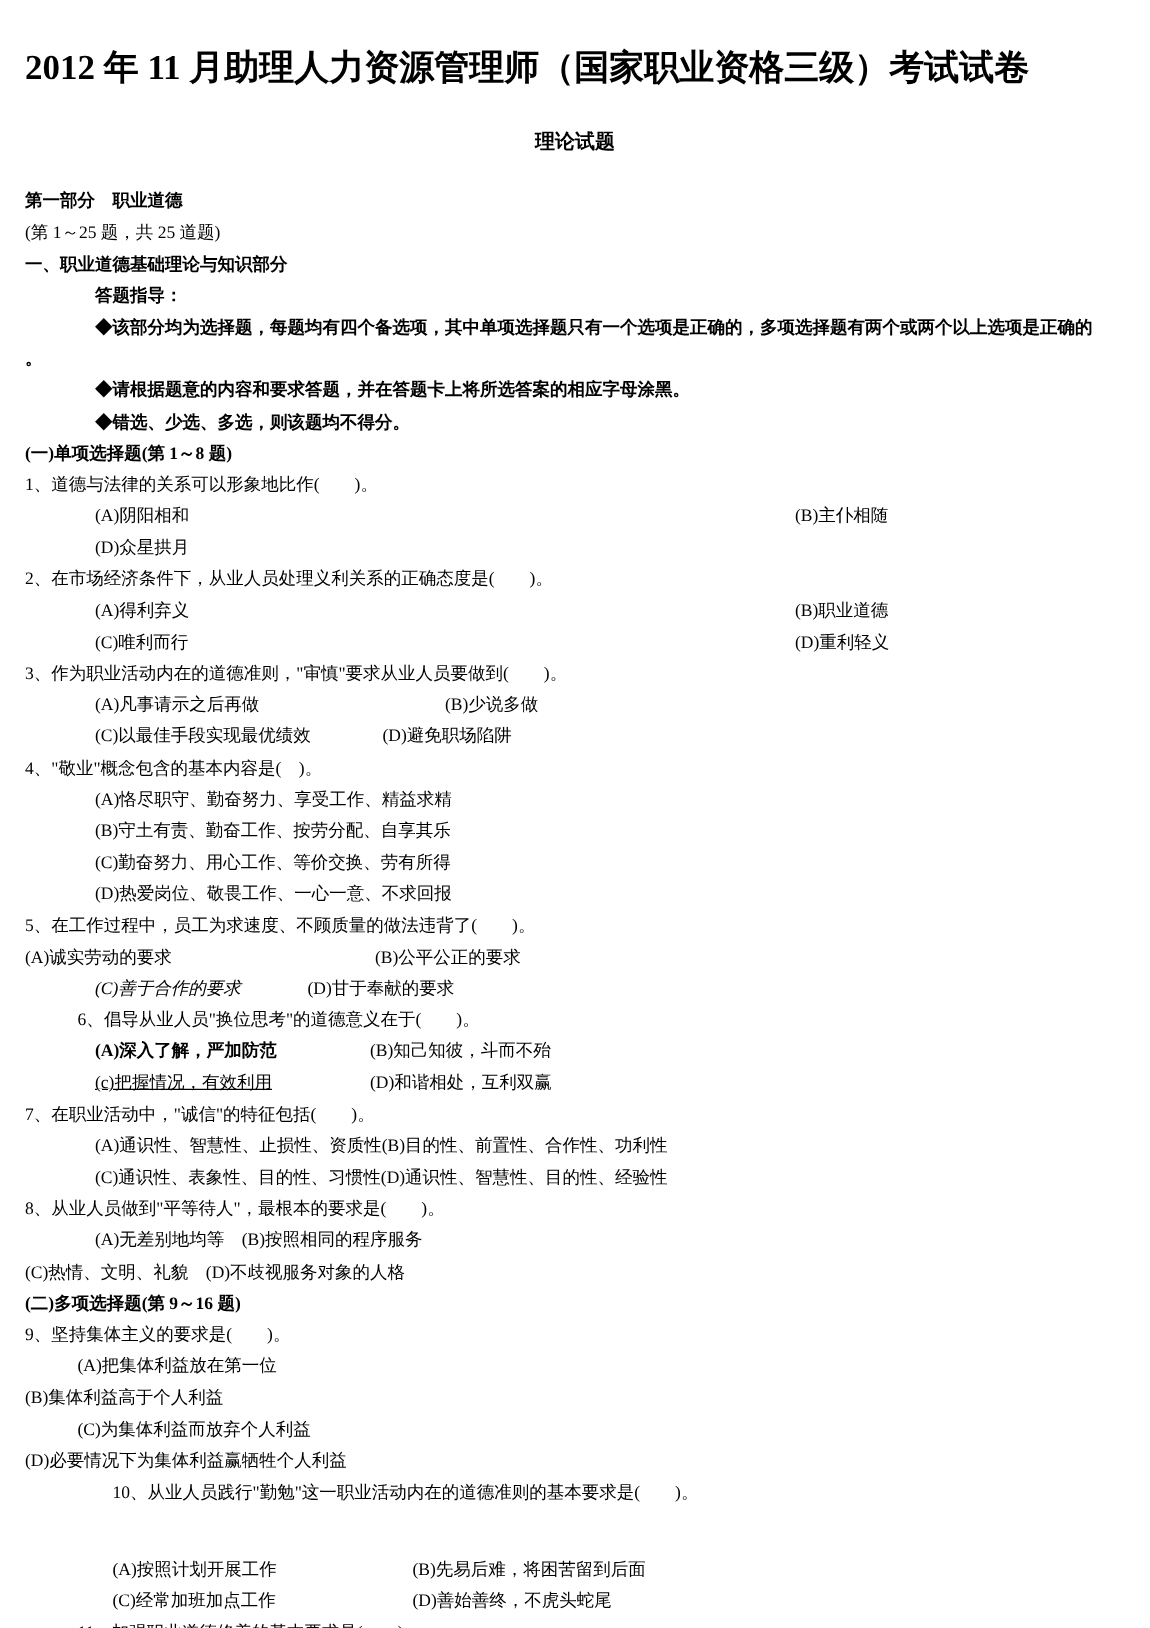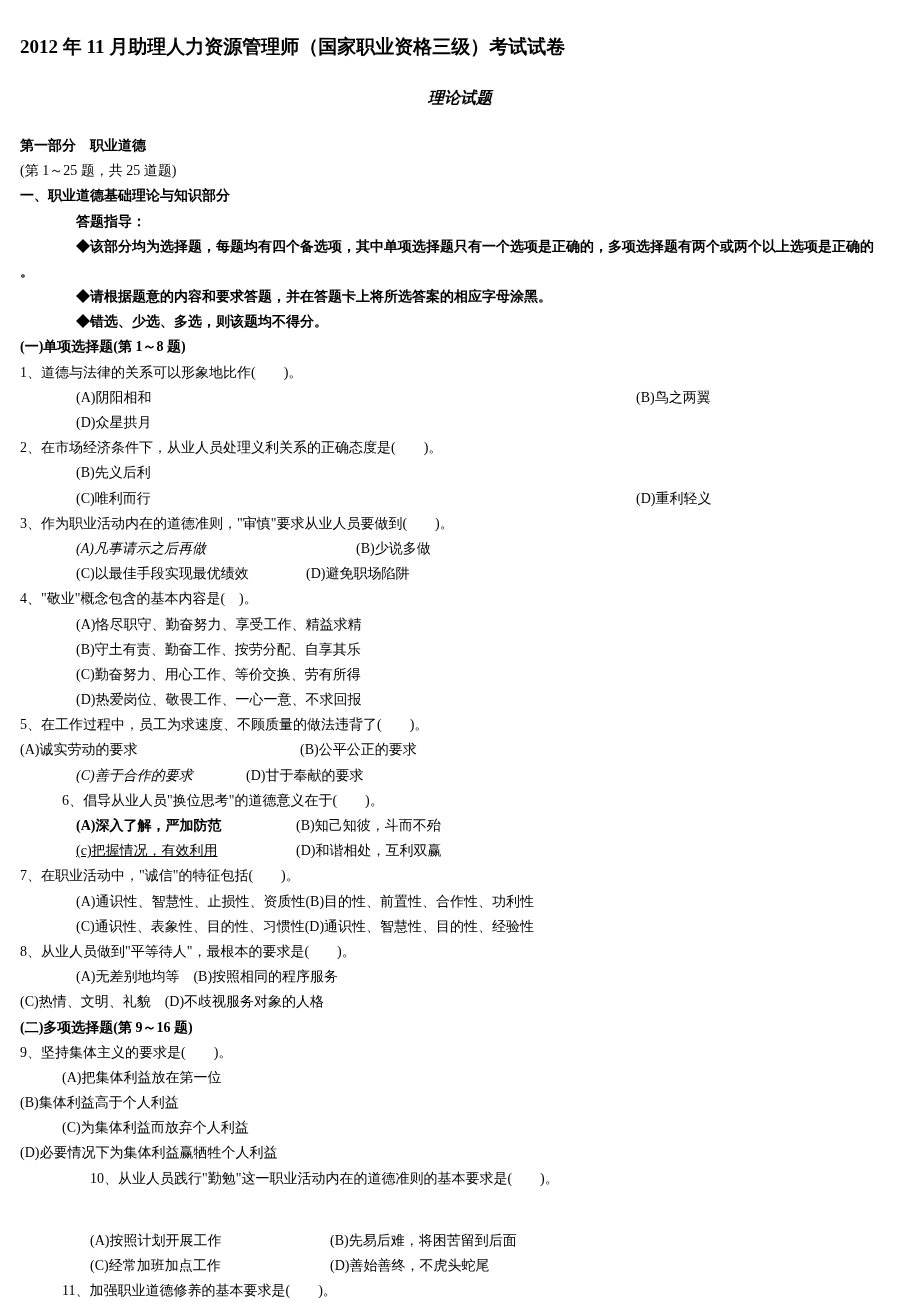--- a/index.html
+++ b/index.html
@@ -1,17 +1,17 @@
 <!DOCTYPE html>
 <html><head>
   <meta charset="utf-8">
   <style>
     body { font-family: "SimSun", serif; font-size: 14px; line-height: 1.8; margin: 0; padding: 30px 20px; color: #000; background: #fff; width: 880px; }
-    .title { font-size: 19px; font-weight: bold; font-family: "SimSun", serif; margin-bottom: 20px; }
-    .subtitle { text-align: center; font-weight: bold; font-size: 16px; margin: 15px 0 20px; font-style: italic; }
+    .title { font-size: 28px; font-weight: bold; font-family: "SimSun", serif; margin-bottom: 20px; }
+    .subtitle { text-align: center; font-weight: bold; font-size: 16px; margin: 15px 0 20px; }
     .bold { font-weight: bold; }
     .indent1 { padding-left: 56px; }
     .indent2 { padding-left: 70px; }
     .indent3 { padding-left: 42px; }
     .options-2col { display: flex; }
     .options-2col > span:first-child { width: 560px; }
     .q-line { }
   </style>
 </head>
 <body>
@@ -25,37 +25,38 @@
 <div class="bold indent1">答题指导：</div>
 <div class="bold indent1">◆该部分均为选择题，每题均有四个备选项，其中单项选择题只有一个选项是正确的，多项选择题有两个或两个以上选项是正确的</div>
 <div class="bold">。</div>
 <div class="bold indent1">◆请根据题意的内容和要求答题，并在答题卡上将所选答案的相应字母涂黑。</div>
 <div class="bold indent1">◆错选、少选、多选，则该题均不得分。</div>
 <div class="bold">(一)单项选择题(第 1～8 题)</div>
 
 <div class="q-line">1、道德与法律的关系可以形象地比作(　　)。</div>
 <div class="options-2col indent1">
     <span>(A)阴阳相和</span>
-    <span>(B)鸟之两翼</span>
+    <span>(B)主仆相随</span>
   </div>
 <div class="options-2col indent1">
     <span>(D)众星拱月</span>
   </div>
 
 <div class="q-line">2、在市场经济条件下，从业人员处理义利关系的正确态度是(　　)。</div>
 <div class="options-2col indent1">
-    <span>(B)先义后利</span>
+    <span>(A)得利弃义</span>
+    <span>(B)职业道德</span>
   </div>
 <div class="options-2col indent1">
     <span>(C)唯利而行</span>
     <span>(D)重利轻义</span>
   </div>
 
 <div class="q-line">3、作为职业活动内在的道德准则，"审慎"要求从业人员要做到(　　)。</div>
-<div class="indent1"><span style="display:inline-block;width:280px;font-style:italic;">(A)凡事请示之后再做</span><span>(B)少说多做</span></div>
+<div class="indent1"><span style="display:inline-block;width:280px;">(A)凡事请示之后再做</span><span>(B)少说多做</span></div>
 <div class="indent1"><span style="display:inline-block;width:230px;">(C)以最佳手段实现最优绩效</span><span>(D)避免职场陷阱</span></div>
 
 <div class="q-line">4、"敬业"概念包含的基本内容是(　)。</div>
 <div class="indent1">(A)恪尽职守、勤奋努力、享受工作、精益求精</div>
 <div class="indent1">(B)守土有责、勤奋工作、按劳分配、自享其乐</div>
 <div class="indent1">(C)勤奋努力、用心工作、等价交换、劳有所得</div>
 <div class="indent1">(D)热爱岗位、敬畏工作、一心一意、不求回报</div>
 
 <div class="q-line">5、在工作过程中，员工为求速度、不顾质量的做法违背了(　　)。</div>
 <div><span style="display:inline-block;width:280px;">(A)诚实劳动的要求</span><span>(B)公平公正的要求</span></div>

